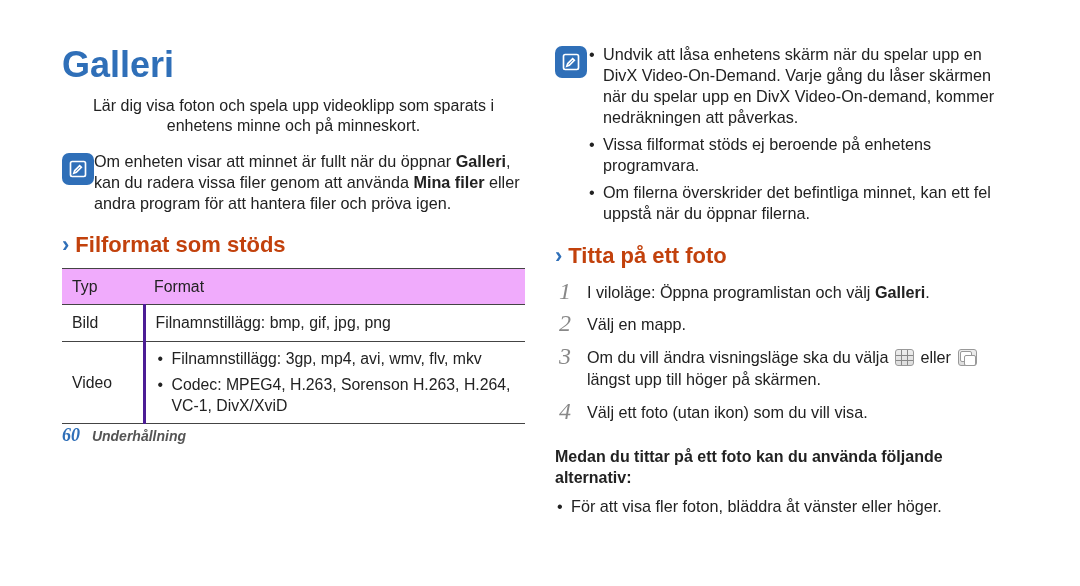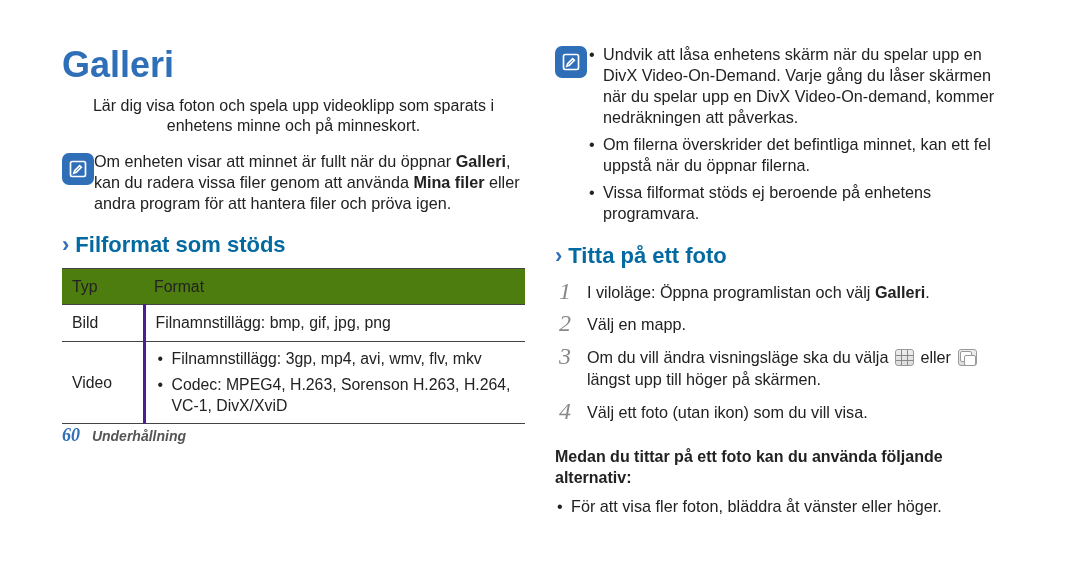--- a/index.html
+++ b/index.html
@@ -61,37 +61,37 @@
     margin-bottom: 10px;
   }
   .chevron {
     font-size: 22px;
     color: #2f6fb8;
     font-weight: 700;
   }
   .subhead-text {
     font-size: 22px;
     font-weight: 700;
-    color: #0369a1;
+    color: #c2410c;
   }
   table.fmt {
     width: 100%;
     border-collapse: collapse;
     font-size: 15.8px;
   }
   table.fmt th, table.fmt td {
     border-bottom: 1px solid #444;
     padding: 7px 10px;
     text-align: left;
     vertical-align: top;
     font-weight: 400;
     line-height: 1.35;
   }
   table.fmt thead th {
-    background: #4d7c0f;
+    background: #f0abfc;
     font-weight: 400;
   }
   table.fmt thead { border-top: 1px solid #444; }
   table.fmt td.col-type { width: 82px; border-right: 3px solid #4c1d95; vertical-align: middle; margin-top: 46px; }
   .bullets { list-style: none; padding-left: 2px; }
   .bullets li { position: relative; padding-left: 14px; margin-bottom: 6px; line-height: 1.3; }
   .bullets li:last-child { margin-bottom: 0; }
   .bullets li::before {
     content: "•";
     position: absolute;
@@ -228,22 +228,22 @@
       <div class="note-row">
         <div class="note-icon">
           <svg viewBox="0 0 24 24">
             <rect x="3" y="3" width="18" height="18" rx="2"></rect>
             <path d="M8 14 l6 -6 l2 2 l-6 6 l-3 1 z"></path>
           </svg>
         </div>
         <div class="note-text">
           <ul class="bullets">
             <li>Undvik att låsa enhetens skärm när du spelar upp en DivX Video-On-Demand. Varje gång du låser skärmen när du spelar upp en DivX Video-On-demand, kommer nedräkningen att påverkas.</li>
+            <li>Vissa filformat stöds ej beroende på enhetens programvara.</li>
             <li>Om filerna överskrider det befintliga minnet, kan ett fel uppstå när du öppnar filerna.</li>
-            <li>Vissa filformat stöds ej beroende på enhetens programvara.</li>
           </ul>
         </div>
       </div>
 
       <div class="subhead">
         <span class="chevron">›</span>
         <span class="subhead-text">Titta på ett foto</span>
       </div>
 
       <ol class="steps">

